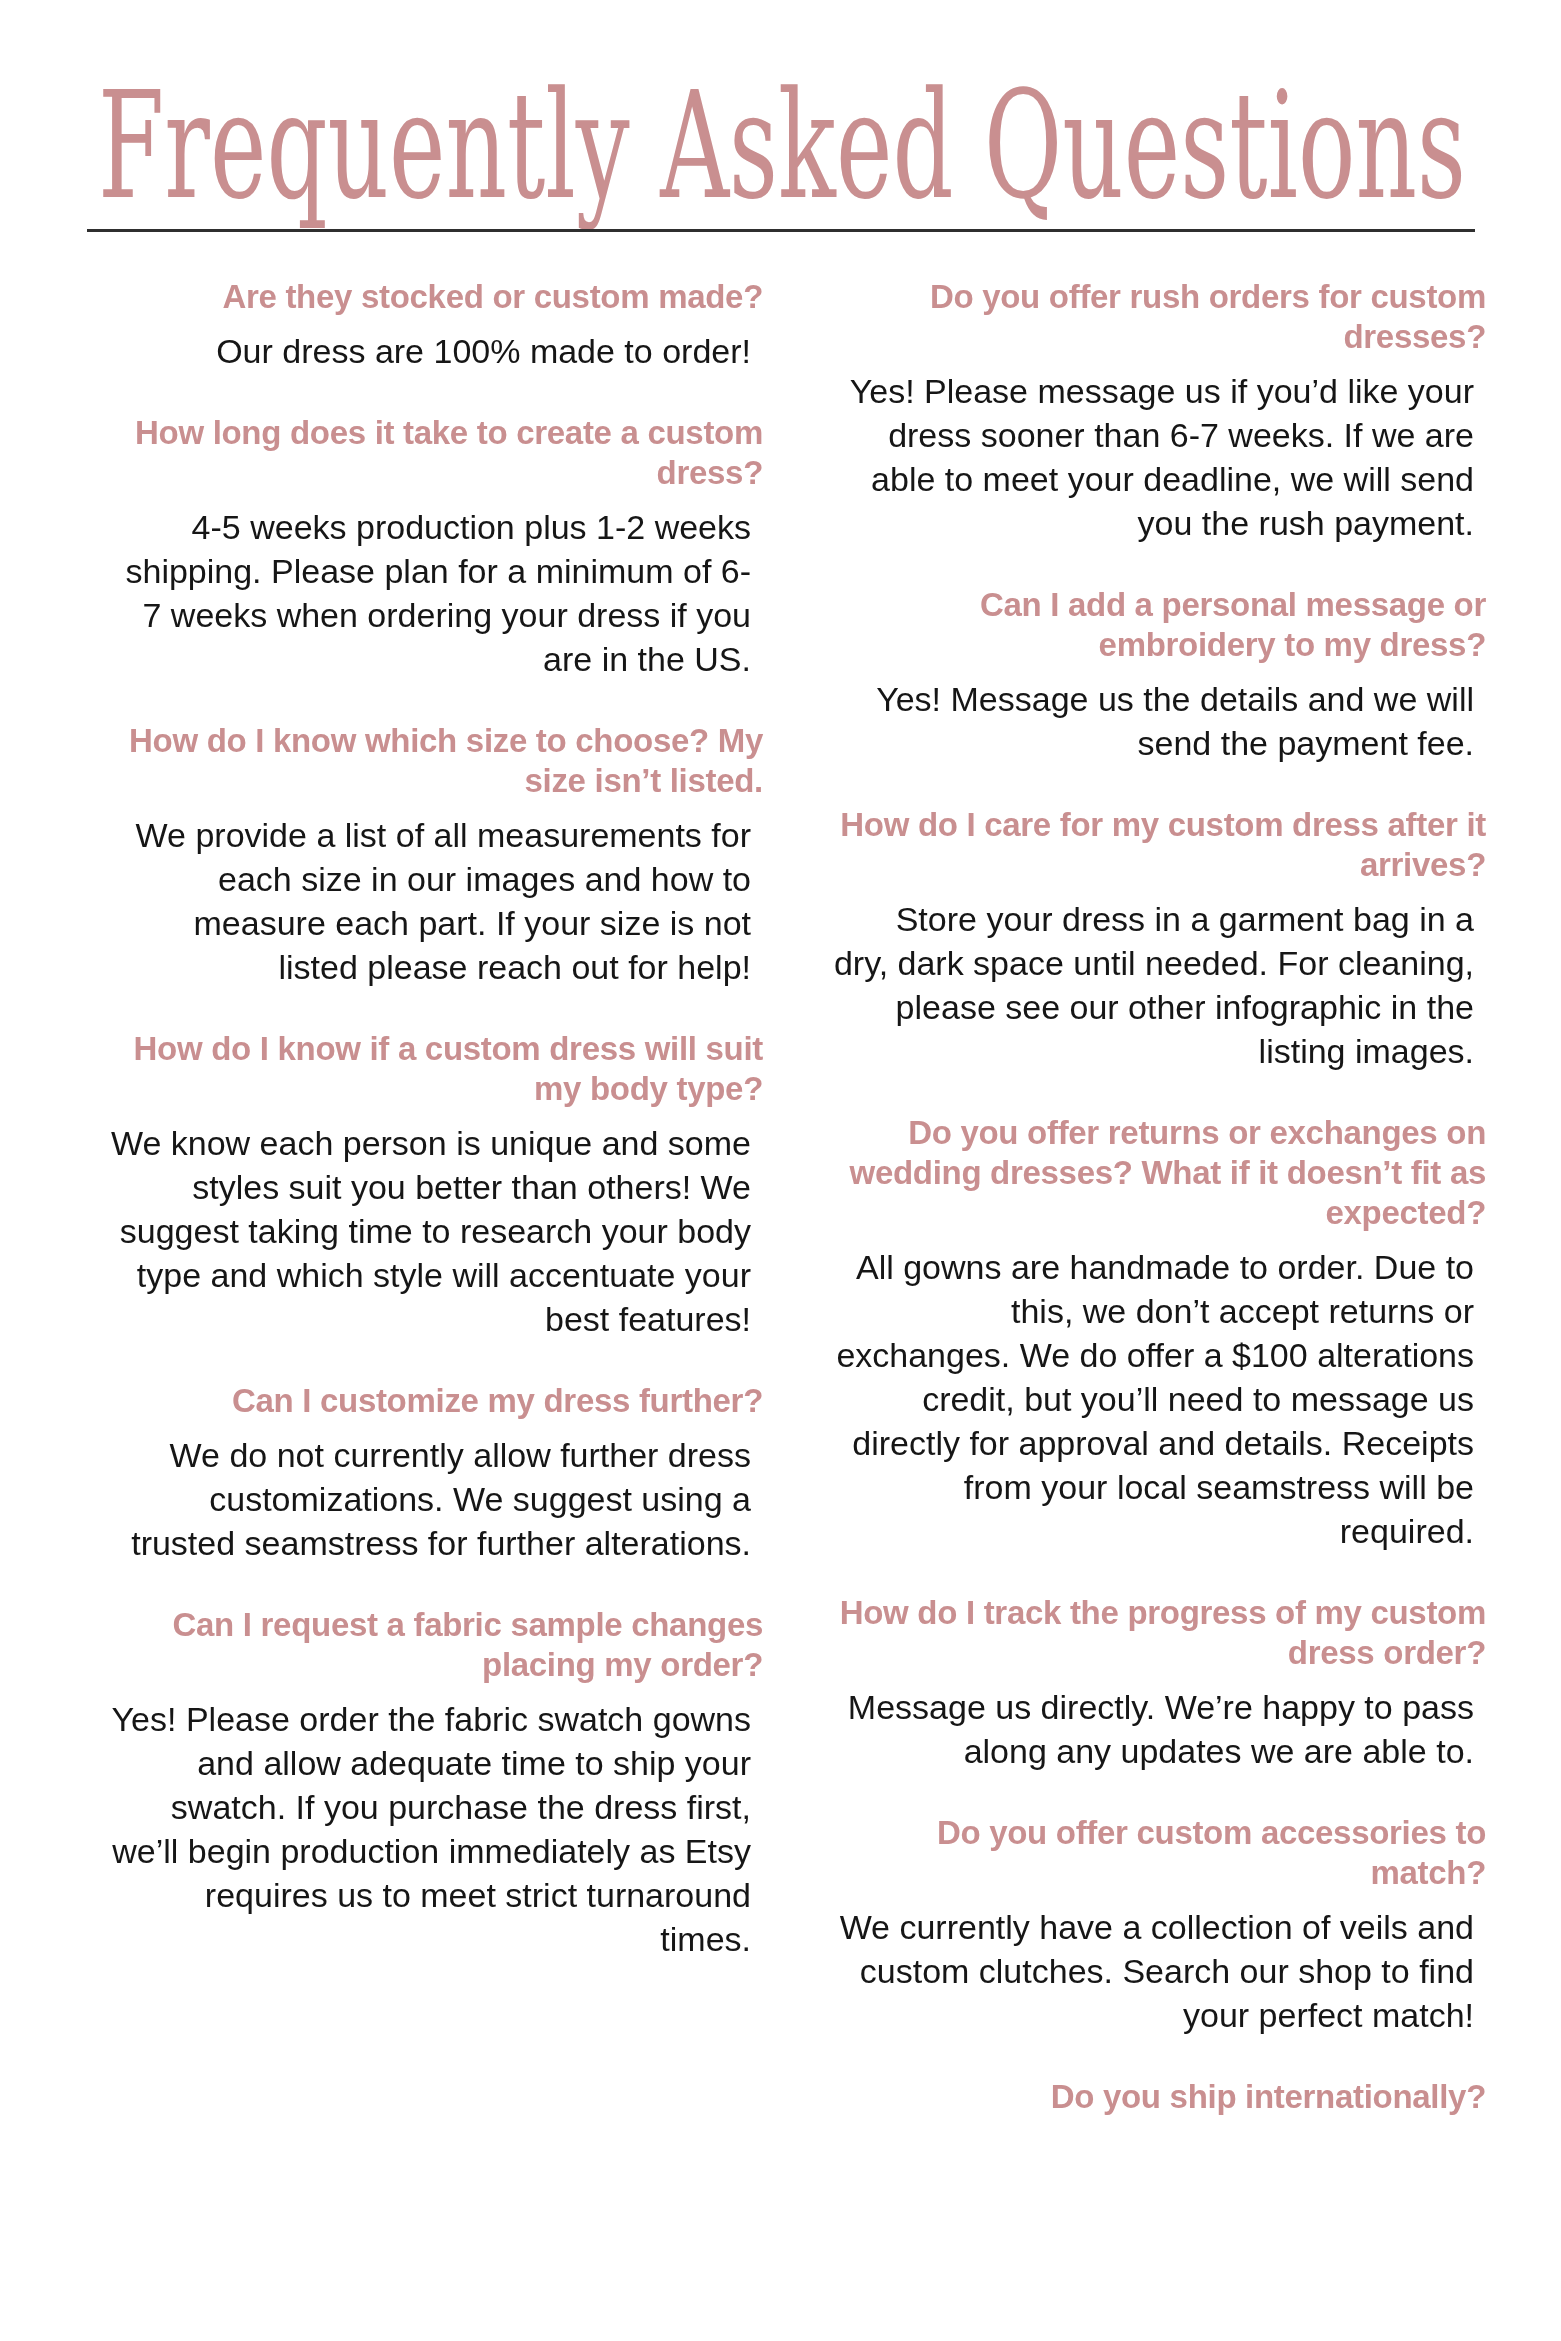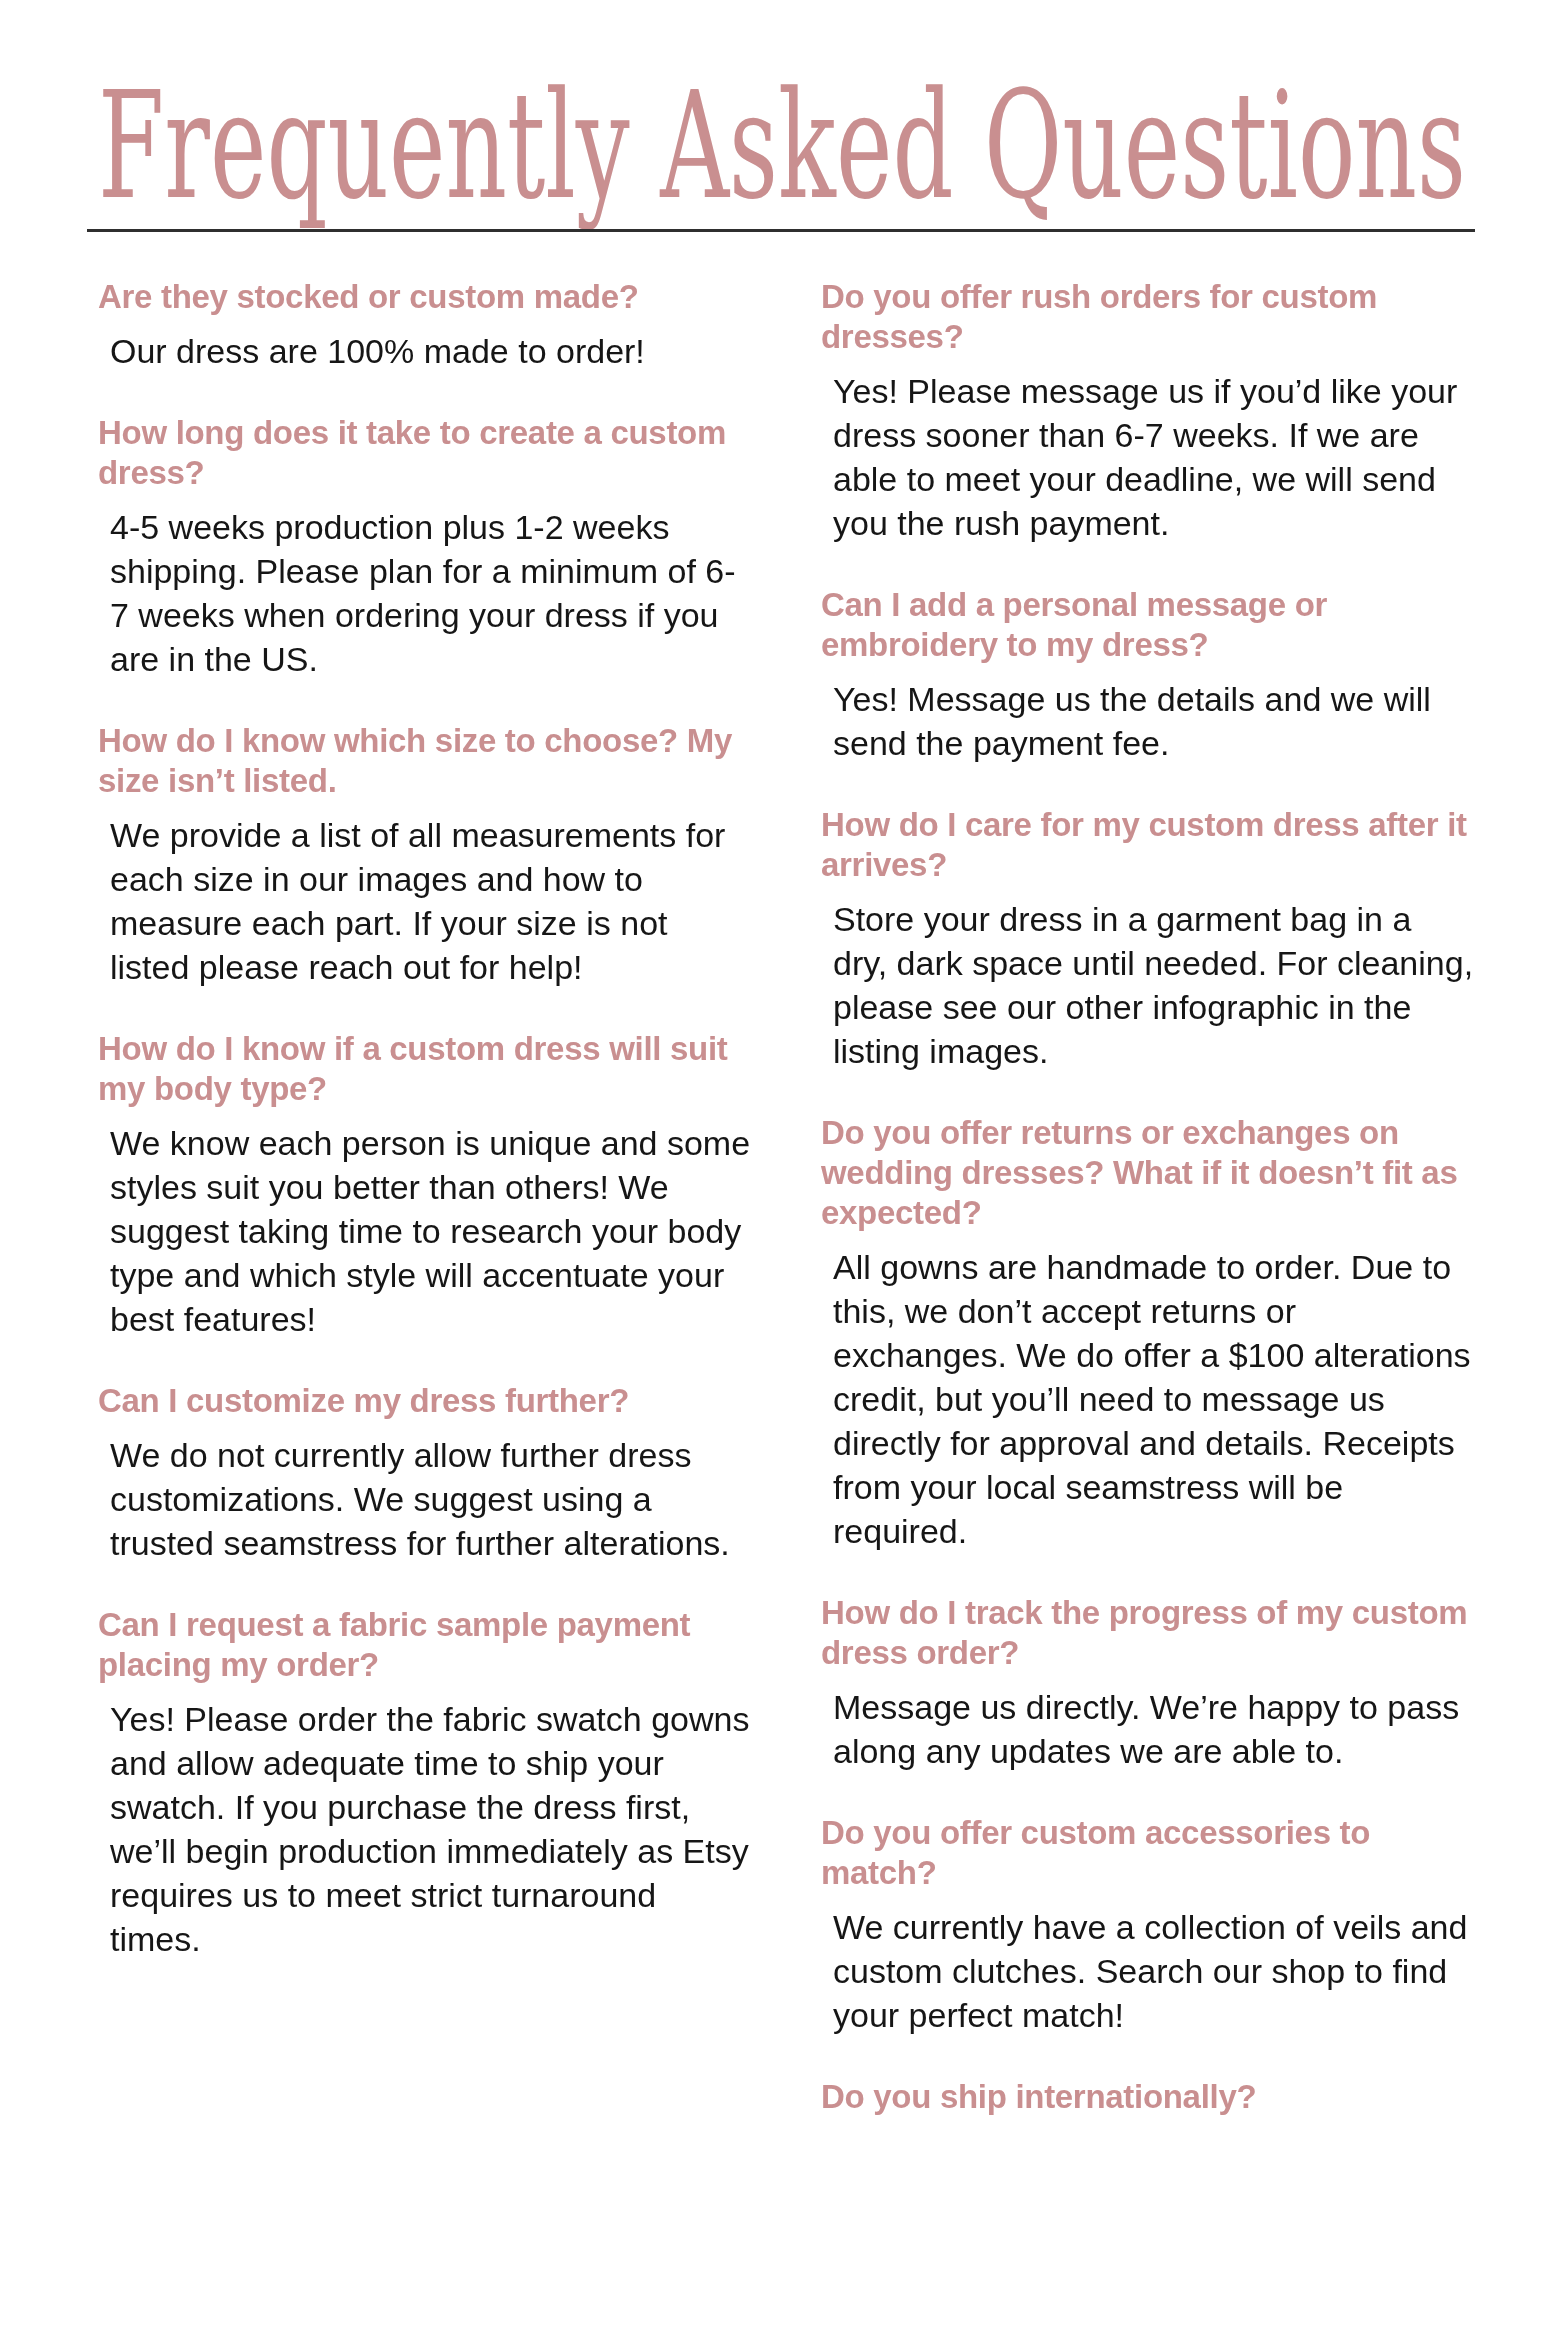--- a/index.html
+++ b/index.html
@@ -22,21 +22,21 @@
   .divider {
     position: absolute; left: 87px; top: 229px;
     width: 1388px; height: 3.2px;
     background: #2f2f2f;
   }
   .columns {
     position: absolute; left: 98px; top: 277px;
     width: 1388px;
     display: flex; column-gap: 58px;
   }
-  .col { width: 665px; }
+  .col { width: 665px; text-align: right; }
   .section { margin: 0 0 40px 0; }
   .question {
     margin: 0;
     font-size: 33px; line-height: 40px;
     font-weight: bold;
     letter-spacing: -0.3px;
     color: #c98f90;
   }
   .answer {
     margin: 12px;
@@ -71,21 +71,21 @@
     </div>
     <div class="section">
       <p class="question">How do I know if a custom dress will suit my body type?</p>
       <p class="answer">We know each person is unique and some styles suit you better than others! We suggest taking time to research your body type and which style will accentuate your best features!</p>
     </div>
     <div class="section">
       <p class="question">Can I customize my dress further?</p>
       <p class="answer">We do not currently allow further dress customizations. We suggest using a trusted seamstress for further alterations.</p>
     </div>
     <div class="section">
-      <p class="question">Can I request a fabric sample payment placing my order?</p>
+      <p class="question">Can I request a fabric sample changes placing my order?</p>
       <p class="answer"><span>Yes! Please order the fabric swatch </span><span class="b">gowns</span><span> and allow adequate time to ship your swatch. If you purchase the dress first, we’ll begin production immediately as Etsy requires us to meet strict turnaround times.</span></p>
     </div>
   </div>
 
   <div class="col">
     <div class="section">
       <p class="question">Do you offer rush orders for custom dresses?</p>
       <p class="answer">Yes! Please message us if you’d like your dress sooner than 6-7 weeks. If we are able to meet your deadline, we will send you the rush payment.</p>
     </div>
     <div class="section">

